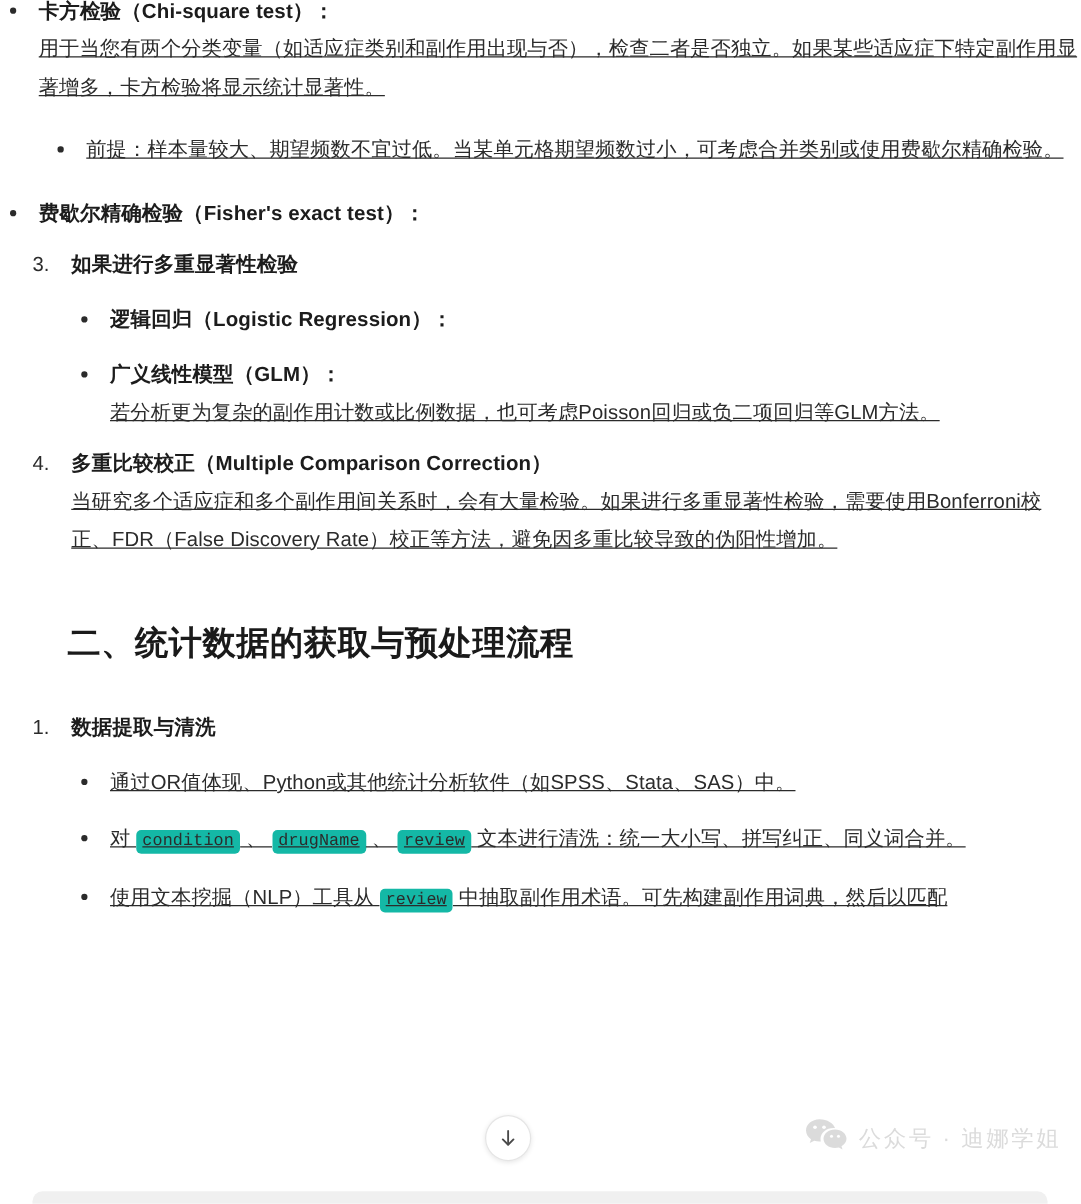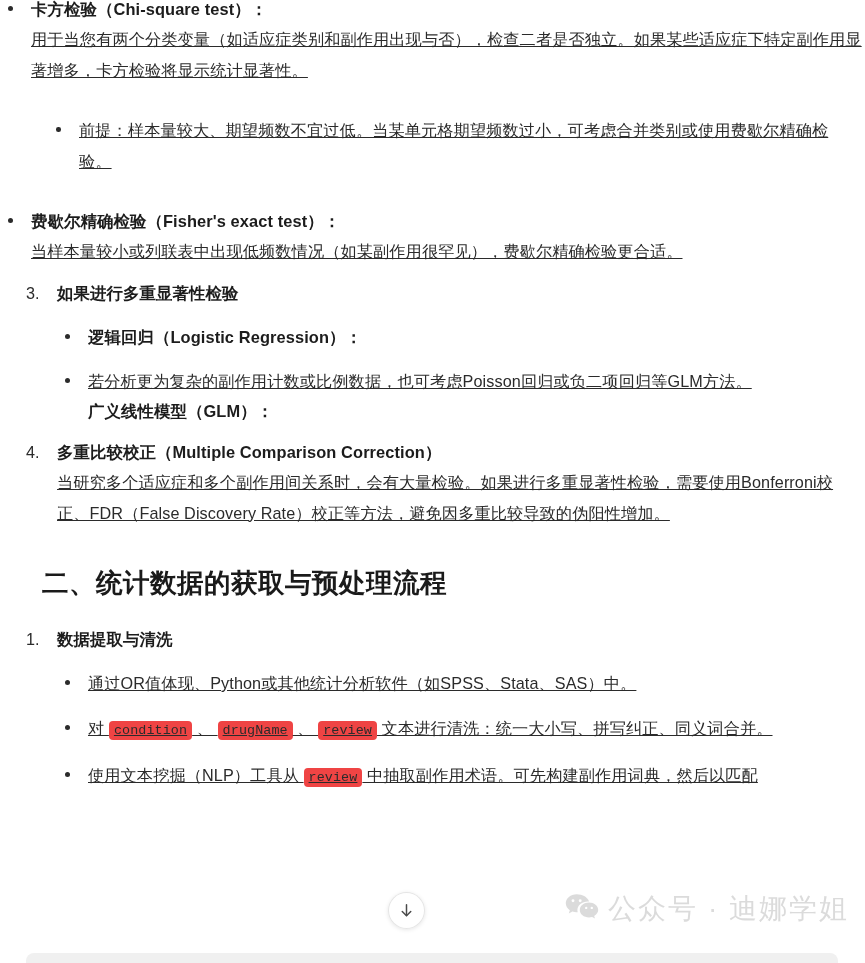--- a/index.html
+++ b/index.html
@@ -70,21 +70,21 @@
     position: absolute;
     left: 8px;
     top: 12px;
     width: 5px;
     height: 5px;
     border-radius: 50%;
     background: #2b2b2b;
   }
 
   
-  .ul3 { margin: 16px; padding: 0; list-style: none; }
+  .ul3 { margin: 6px; padding: 0; list-style: none; }
   .ul3 > li {
     position: relative;
     padding-left: 32px;
     margin: 0;
   }
   .ul3 > li > .dot {
     position: absolute;
     left: 9px;
     top: 12px;
     width: 4.5px;
@@ -97,48 +97,48 @@
   .gap-sm { height: 11px; }
   .gap-md { height: 14px; }
 
   
   .h2 {
     font-size: 26.5px;
     font-weight: bold;
     color: #1a1a1a;
     line-height: 38px;
     letter-spacing: 0.5px;
-    margin: 4px;
+    margin: 16px;
     padding-left: 38px;
   }
 
   
   code, .code {
     font-family: "Liberation Mono", "DejaVu Sans Mono", monospace;
-    background: #ef4444;
+    background: #14b8a6;
     color: #2b2b2b;
     font-size: 13.4px;
     padding: 2px 5px;
     border-radius: 4px;
     white-space: nowrap;
   }
 
   
   #watermark {
     position: absolute;
     right: 16px;
     bottom: 35px;
     display: flex;
     align-items: center;
     gap: 9px;
     pointer-events: none;
     opacity: 0.30;
   }
   #watermark .wm-text {
-    font-size: 28px;
+    font-size: 18px;
     color: #8a8a8a;
     letter-spacing: 2px;
     font-weight: 400;
     white-space: nowrap;
   }
   #watermark .wm-icon { flex: 0 0 auto; }
 
   
   #scrolldown {
     position: absolute;
@@ -187,21 +187,20 @@
           <div class="blk para">前提：样本量较大、期望频数不宜过低。当某单元格期望频数过小，可考虑合并类别或使用费歇尔精确检验。</div>
         </li>
       </ul>
 
       <div class="gap-md"></div>
     </li>
 
     <li>
       <span class="dot"></span>
       <div class="blk bold-head">费歇尔精确检验（Fisher's exact test）：</div>
-      <div class="blk para">当样本量较小或列联表中出现低频数情况（如某副作用很罕见），费歇尔精确检验更合适。</div>
     </li>
 
   </ul>
 
   <div class="gap-sm"></div>
 
   <ul class="ol1">
 
     <li>
       <span class="num">3.</span>
@@ -214,22 +213,22 @@
       <ul class="ul2">
 
         <li>
           <span class="dot"></span>
           <div class="blk bold-head">逻辑回归（Logistic Regression）：</div>
           <div class="gap-md"></div>
         </li>
 
         <li>
           <span class="dot"></span>
+          <div class="blk bold-head">广义线性模型（GLM）：</div>
           <div class="blk para">若分析更为复杂的副作用计数或比例数据，也可考虑Poisson回归或负二项回归等GLM方法。</div>
-          <div class="blk bold-head">广义线性模型（GLM）：</div>
         </li>
 
       </ul>
 
       <div class="gap-sm"></div>
     </li>
 
     <li>
       <span class="num">4.</span>
       <div class="blk bold-head">多重比较校正（Multiple Comparison Correction）</div>

